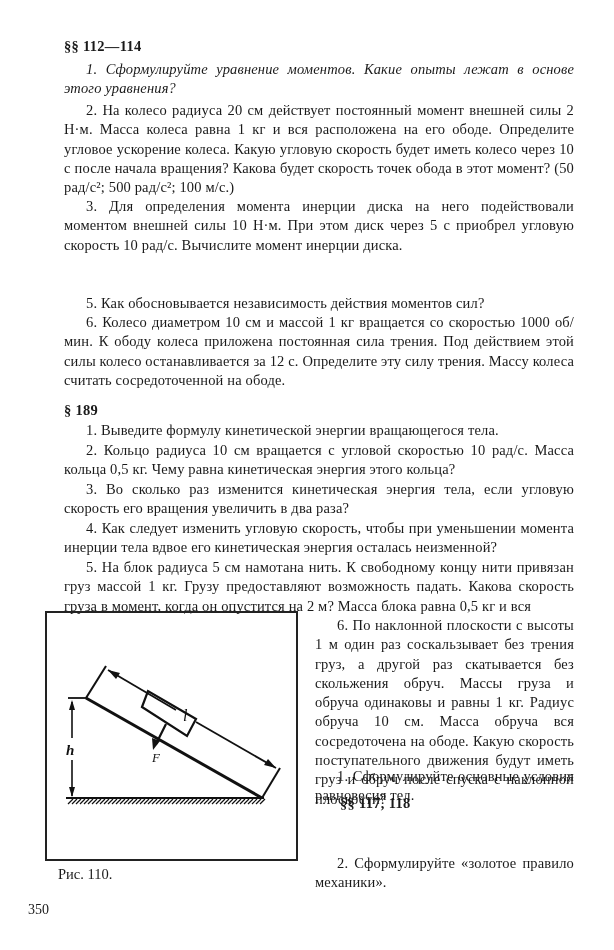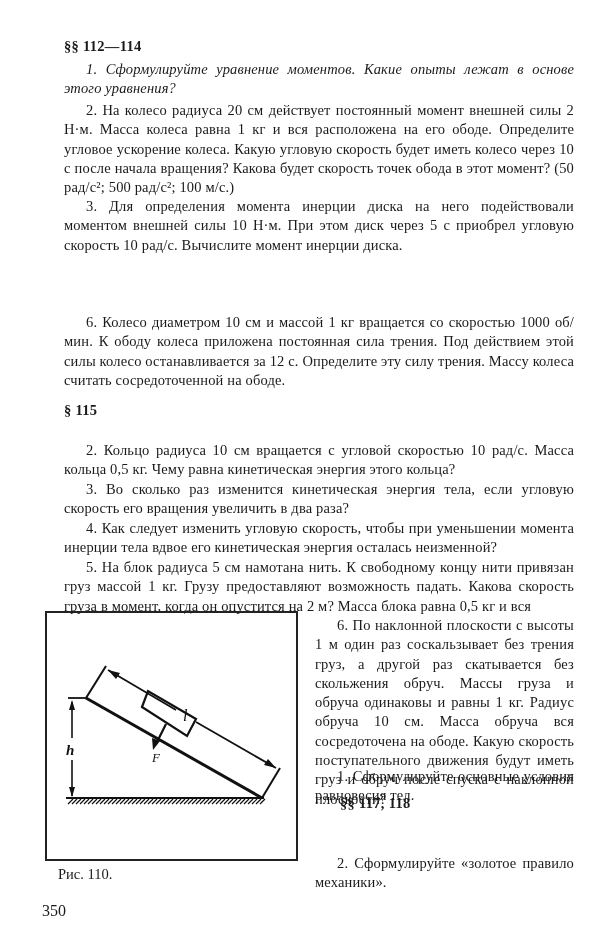--- a/index.html
+++ b/index.html
@@ -7,36 +7,38 @@
          font-family: "Liberation Serif", "DejaVu Serif", serif; color: #1a1a1a; }
   .page { position: absolute; left: 0; top: 0; width: 614px; height: 772px; }
   .heading { position: absolute; font-weight: bold; font-size: 14.5px; letter-spacing: 0.3px; }
   .para { position: absolute; font-size: 14.5px; line-height: 19.3px; text-align: justify;
           text-align-last: left; letter-spacing: 0.15px; }
   .para .ind { display: inline-block; width: 22px; }
   .full { left: 64px; width: 510px; }
   .narrow { left: 315px; width: 259px; }
   .figure { position: absolute; left: 44px; top: 610px; width: 255px; height: 252px; }
   .caption { position: absolute; left: 58px; top: 866px; font-size: 14.5px; }
-  .pagenum { position: absolute; left: 42px; top: 902px; font-size: 16px; text-align: center; }
+  .pagenum { position: absolute; left: 28px; top: 902px; font-size: 14px; text-align: center; }
 </style>
 </head>
 <body>
 
 <div class="page">
 
   <div class="heading" style="left:64px; top:38px;">§§ 112—114</div>
 
   <div class="para full" style="top:60px;font-style:italic;"><span class="ind"></span><span>1. Сформулируйте уравнение моментов. Какие опыты лежат в основе этого уравнения?</span></div>
   <div class="para full" style="top:101px;"><span class="ind"></span><span>2. На колесо радиуса 20 см действует постоянный момент внешней силы 2 Н·м. Масса колеса равна 1 кг и вся расположена на его ободе. Определите угловое ускорение колеса. Какую угловую скорость будет иметь колесо через 10 с после начала вращения? Какова будет скорость точек обода в этот момент? (50 рад/с²; 500 рад/с²; 100 м/с.)</span></div>
   <div class="para full" style="top:197px;"><span class="ind"></span><span>3. Для определения момента инерции диска на него подействовали моментом внешней силы 10 Н·м. При этом диск через 5 с приобрел угловую скорость 10 рад/с. Вычислите момент инерции диска.</span></div>
+  <div class="para full" style="top:294px;"><span class="ind"></span><span>5. Как обосновывается независимость действия моментов сил?</span></div>
   <div class="para full" style="top:313px;"><span class="ind"></span><span>6. Колесо диаметром 10 см и массой 1 кг вращается со скоростью 1000 об/мин. К ободу колеса приложена постоянная сила трения. Под действием этой силы колесо останавливается за 12 с. Определите эту силу трения. Массу колеса считать сосредоточенной на ободе.</span></div>
 
-  <div class="heading" style="left:64px; top:402px;">§ 115</div>
+  <div class="heading" style="left:64px; top:402px;">§ 189</div>
 
+  <div class="para full" style="top:421px;"><span class="ind"></span><span>1. Выведите формулу кинетической энергии вращающегося тела.</span></div>
   <div class="para full" style="top:441px;"><span class="ind"></span><span>2. Кольцо радиуса 10 см вращается с угловой скоростью 10 рад/с. Масса кольца 0,5 кг. Чему равна кинетическая энергия этого кольца?</span></div>
   <div class="para full" style="top:480px;"><span class="ind"></span><span>3. Во сколько раз изменится кинетическая энергия тела, если угловую скорость его вращения увеличить в два раза?</span></div>
   <div class="para full" style="top:519px;"><span class="ind"></span><span>4. Как следует изменить угловую скорость, чтобы при уменьшении момента инерции тела вдвое его кинетическая энергия осталась неизменной?</span></div>
   <div class="para full" style="top:558px;"><span class="ind"></span><span>5. На блок радиуса 5 см намотана нить. К свободному концу нити привязан груз массой 1 кг. Грузу предоставляют возможность падать. Какова скорость груза в момент, когда он опустится на 2 м? Масса блока равна 0,5 кг и вся</span></div>
   <div class="para narrow" style="top:616px;"><span class="ind"></span><span>6. По наклонной плоскости с высоты 1 м один раз соскальзывает без трения груз, а другой раз скатывается без скольжения обруч. Массы груза и обруча одинаковы и равны 1 кг. Радиус обруча 10 см. Масса обруча вся сосредоточена на ободе. Какую скорость поступательного движения будут иметь груз и обруч после спуска с наклонной плоскости?</span></div>
 
   <div class="heading" style="left:340px; top:795px;">§§ 117, 118</div>
   <div class="para narrow" style="top:767px;"><span class="ind"></span><span>1. Сформулируйте основные условия равновесия тел.</span></div>
   <div class="para narrow" style="top:854px;"><span class="ind"></span><span>2. Сформулируйте «золотое правило механики».</span></div>
 

